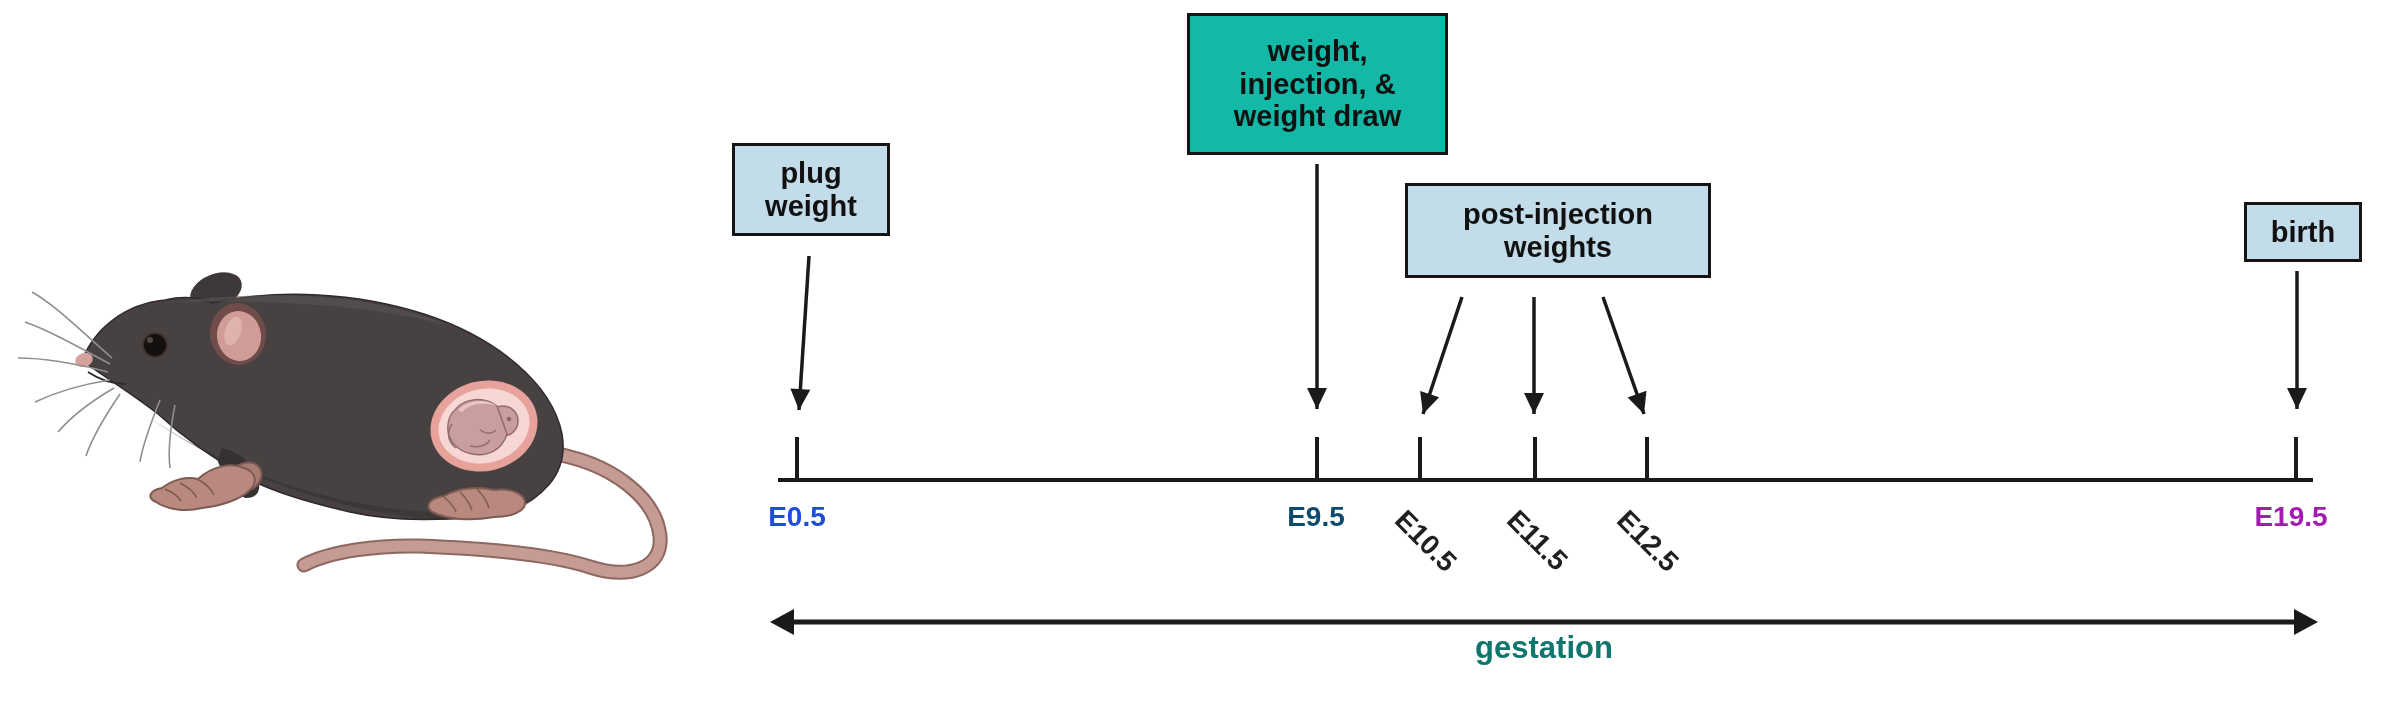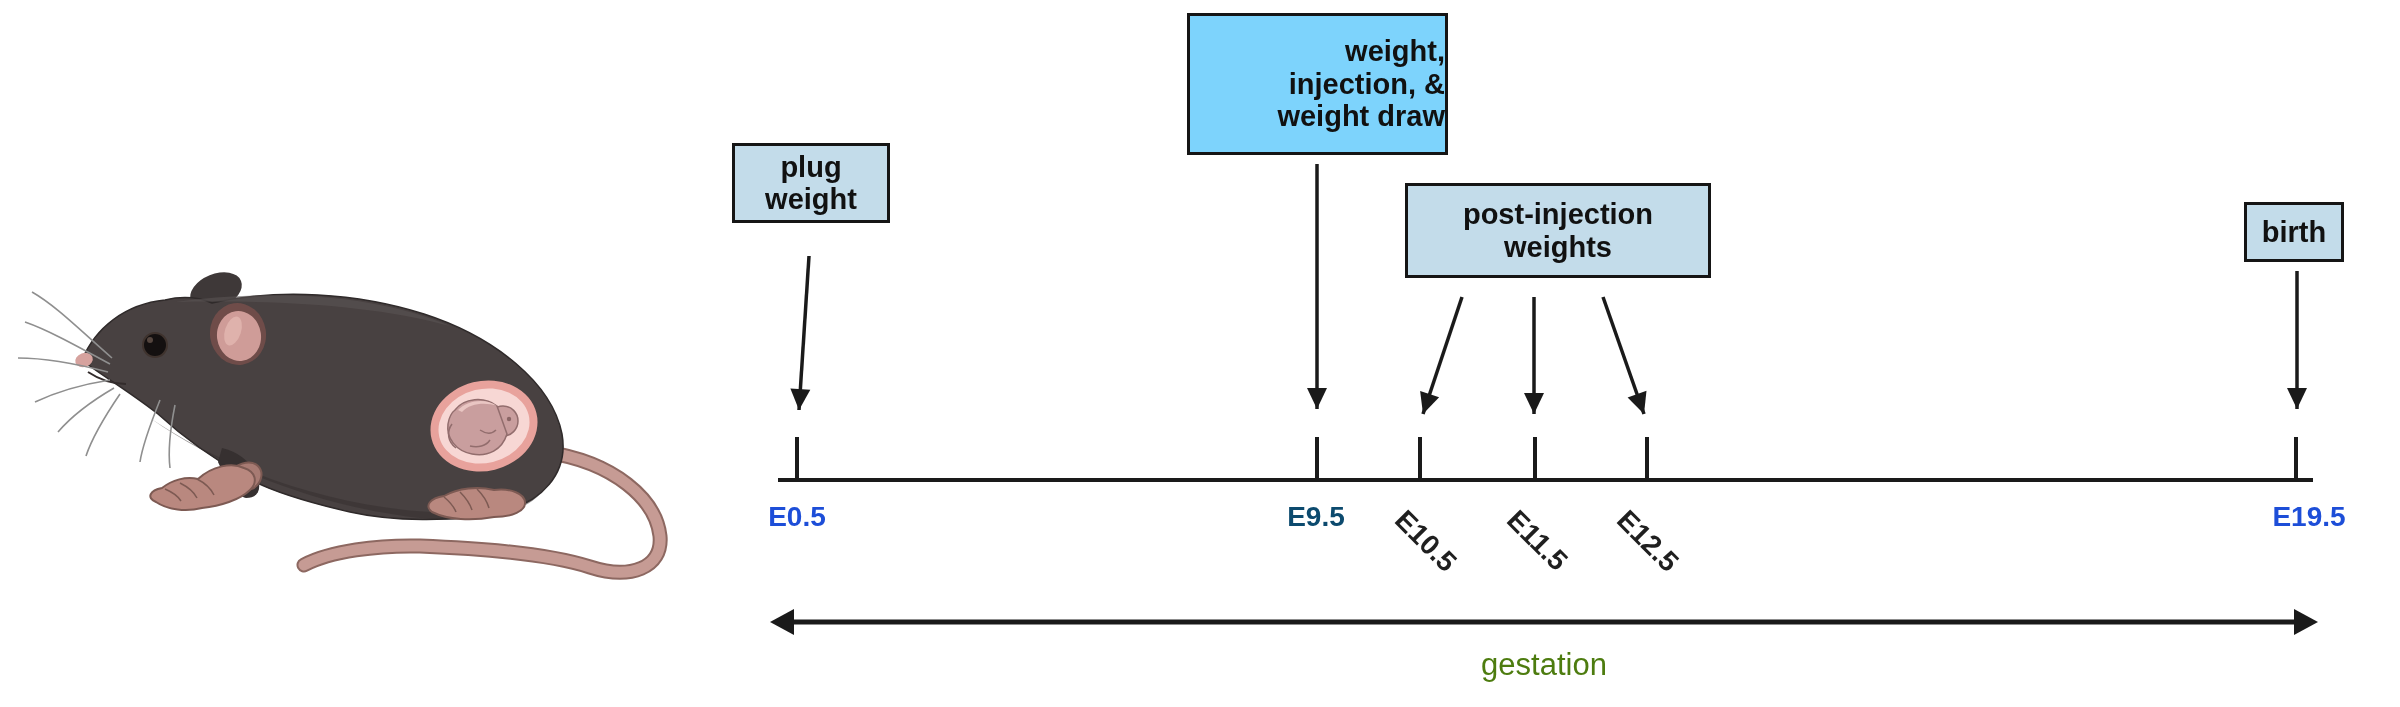--- a/index.html
+++ b/index.html
@@ -12,35 +12,35 @@
   }
   .art{position:absolute;left:0;top:0;width:2400px;height:707px;}
   .box{
     position:absolute;box-sizing:border-box;
     border:3px solid #151515;
     display:flex;flex-direction:column;justify-content:center;align-items:center;
     font-weight:bold;font-size:29px;line-height:1.12;text-align:center;color:#111;
     white-space:nowrap;
   }
   .box.blue{background:#c3dcea;}
-  .box.cream{background:#7dd3fc;align-items:flex-end;}
+  .box.cream{background:#14b8a6;}
   .tick{
     position:absolute;top:501px;
     font-weight:bold;font-size:28px;color:#1f1f1f;
     transform:translateX(-50%);white-space:nowrap;
   }
   .tick.rot{
     transform:rotate(45deg);
     transform-origin:0 0;
     top:504px;
   }
   .span-label{
-    position:absolute;top:647px;left:1544px;
+    position:absolute;top:630px;left:1544px;
     transform:translateX(-50%);
-    font-weight:400;font-size:31px;color:#4d7c0f;white-space:nowrap;
+    font-weight:700;font-size:31px;color:#0f766e;white-space:nowrap;
   }
 </style>
 </head>
 <body>
 
 <div class="stage">
 
   <svg class="art" viewBox="0 0 2400 707" xmlns="http://www.w3.org/2000/svg">
     <defs>
       <marker id="arrow" markerUnits="userSpaceOnUse" markerWidth="26" markerHeight="24" refX="23" refY="12" orient="auto">
@@ -142,42 +142,42 @@
       <line x1="2297" y1="271" x2="2297" y2="409" marker-end="url(#arrow)"></line>
     </g>
 
     <g fill="#1a1a1a">
       <line x1="788" y1="622" x2="2300" y2="622" stroke="#1a1a1a" stroke-width="5"></line>
       <polygon points="770,622 794,609 794,635"></polygon>
       <polygon points="2318,622 2294,609 2294,635"></polygon>
     </g>
   </svg>
 
-  <div class="box blue" style="left:732px;top:143px;width:158px;height:80px">
+  <div class="box blue" style="left:732px;top:143px;width:158px;height:93px">
     <span>plug</span>
     <span>weight</span>
   </div>
 
   <div class="box cream" style="left:1187px;top:13px;width:261px;height:142px">
     <span>weight,</span>
     <span>injection, &amp;</span>
     <span>weight draw</span>
   </div>
 
   <div class="box blue" style="left:1405px;top:183px;width:306px;height:95px">
     <span>post-injection</span>
     <span>weights</span>
   </div>
 
-  <div class="box blue" style="left:2244px;top:202px;width:100px;height:60px">
+  <div class="box blue" style="left:2244px;top:202px;width:118px;height:60px">
     <span>birth</span>
   </div>
 
   <div class="tick" style="left: 797px; color: #1d4ed8;">E0.5</div>
   <div class="tick" style="left: 1316px; color: #0c4a6e;">E9.5</div>
   <div class="tick rot" style="left: 1411px; color: rgb(31, 31, 31);">E10.5</div>
   <div class="tick rot" style="left: 1523px; color: rgb(31, 31, 31);">E11.5</div>
   <div class="tick rot" style="left: 1633px; color: rgb(31, 31, 31);">E12.5</div>
-  <div class="tick" style="left: 2291px; color: #1d4ed8; margin-left: 18px;">E19.5</div>
+  <div class="tick" style="left: 2291px; color: #a21caf;">E19.5</div>
 
   <div class="span-label">gestation</div>
 
 </div>
 
 </body></html>

